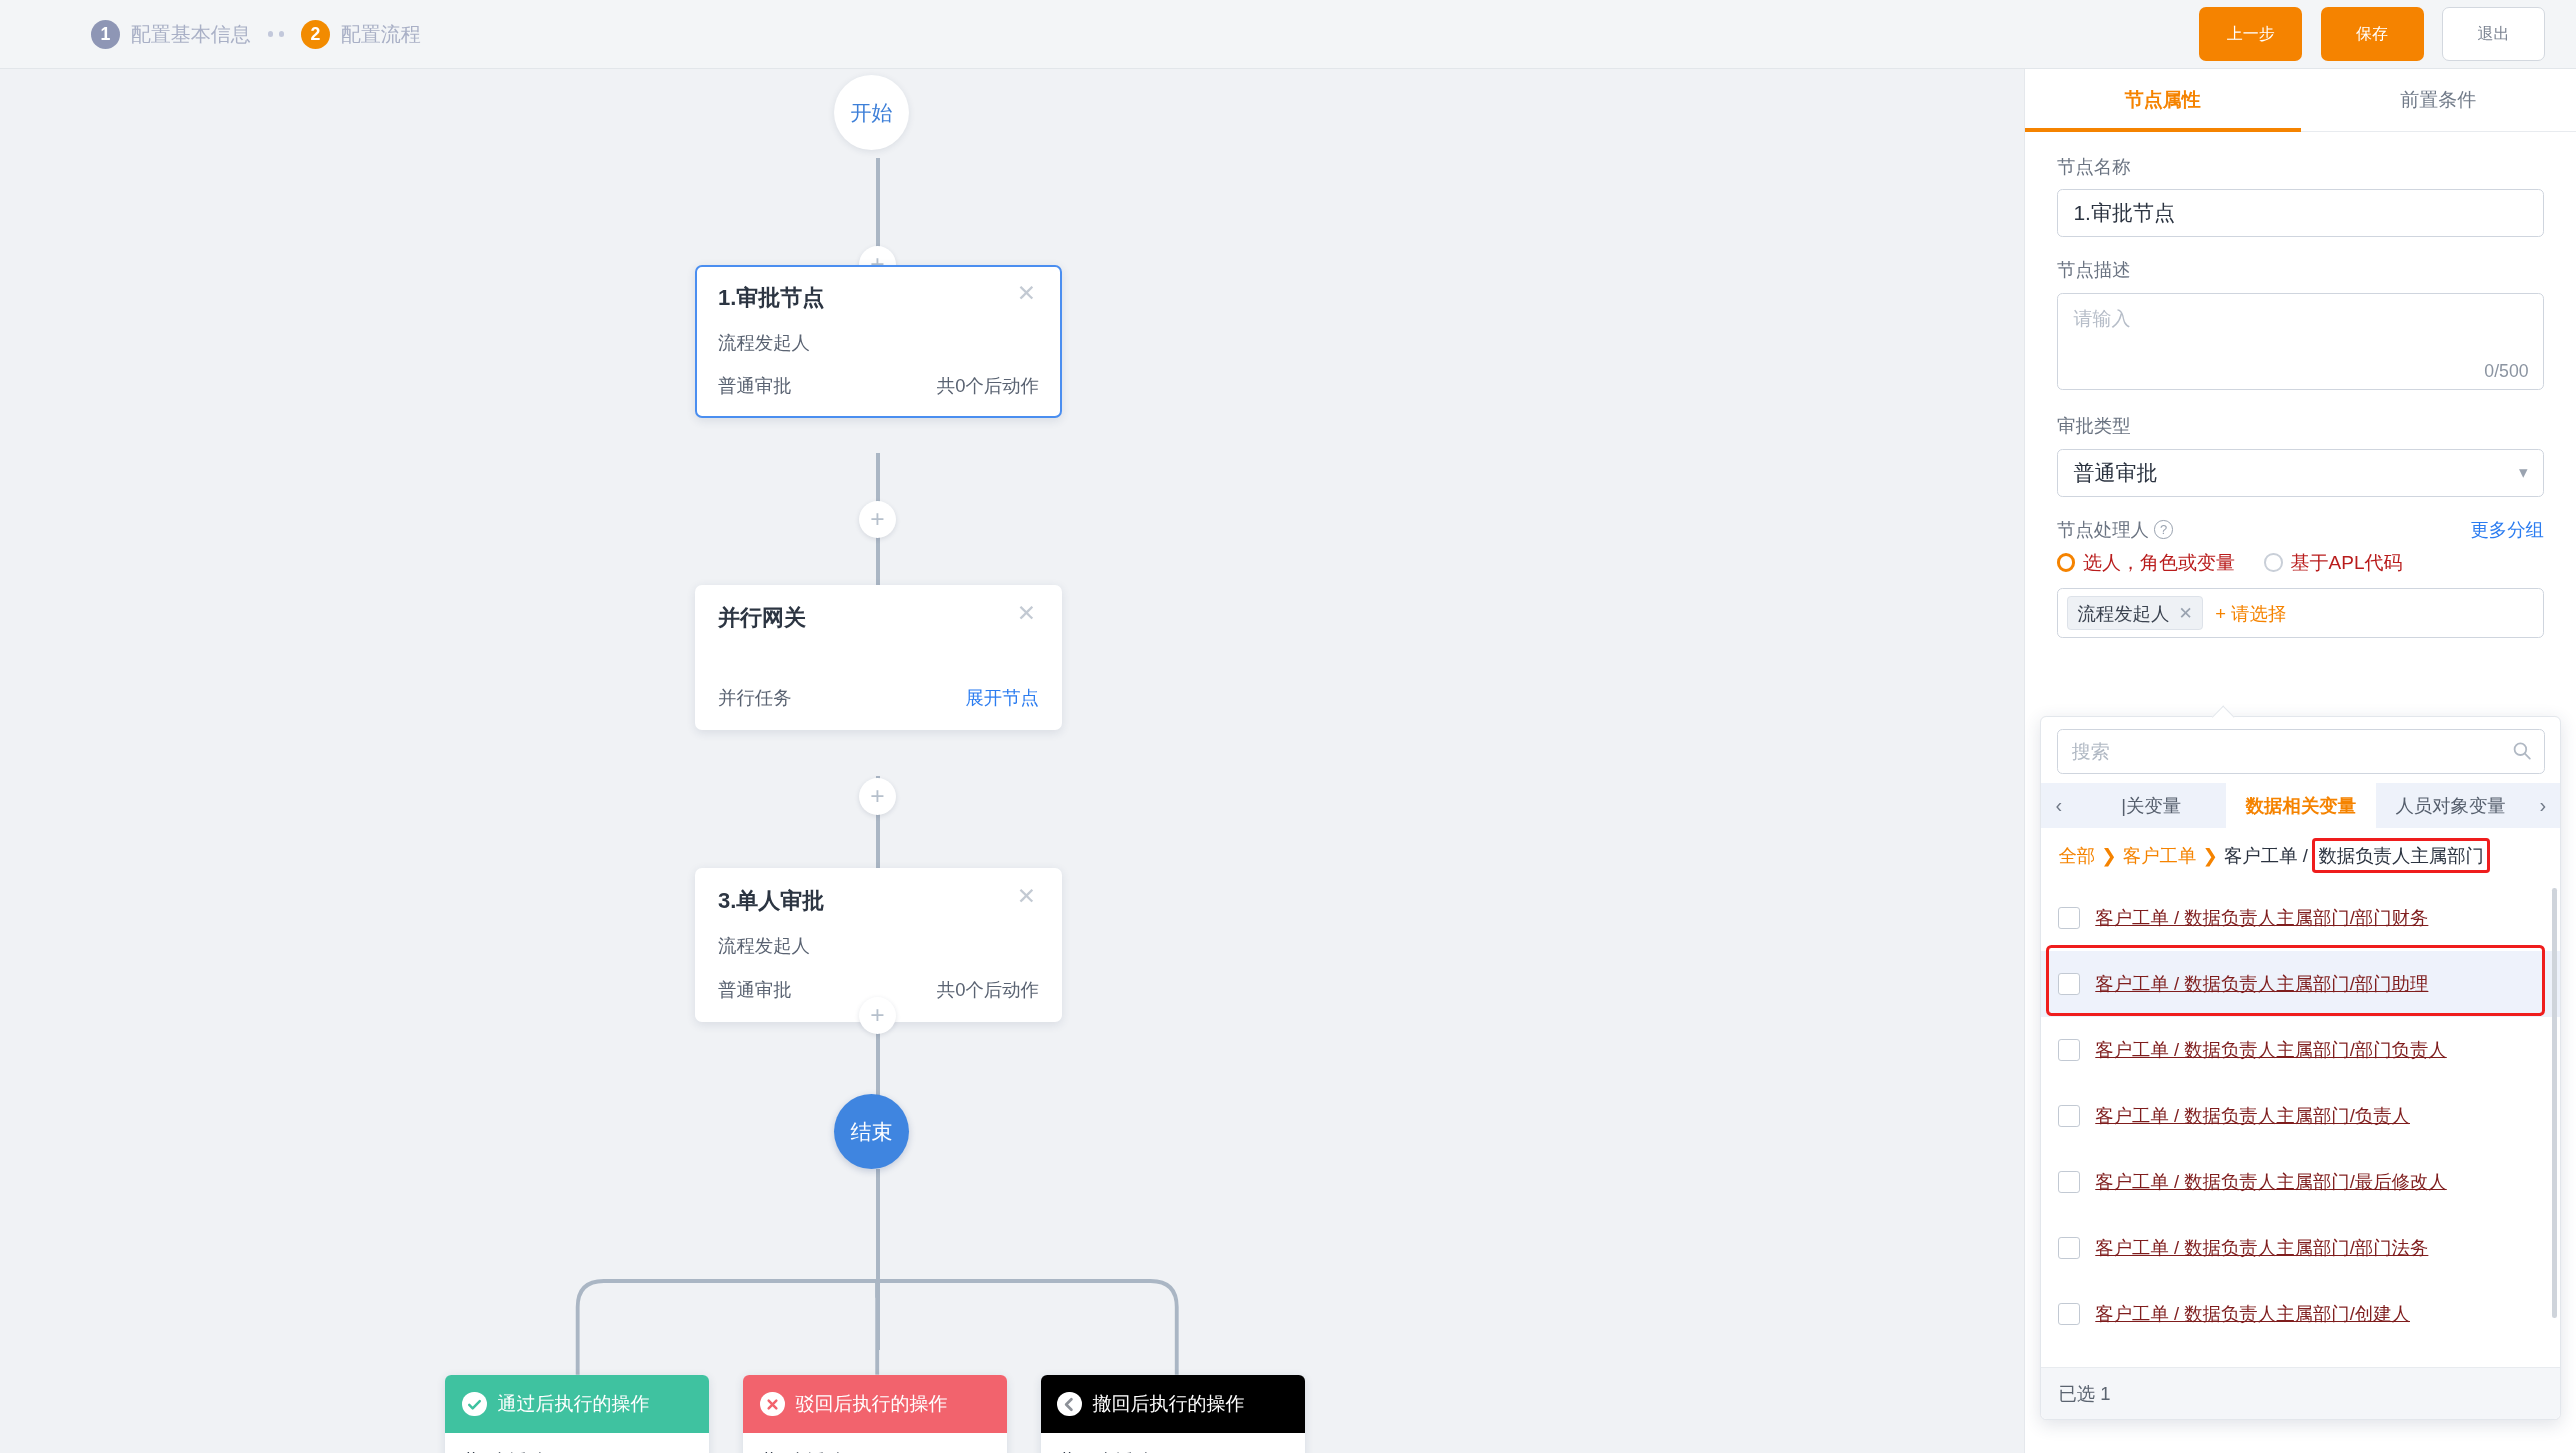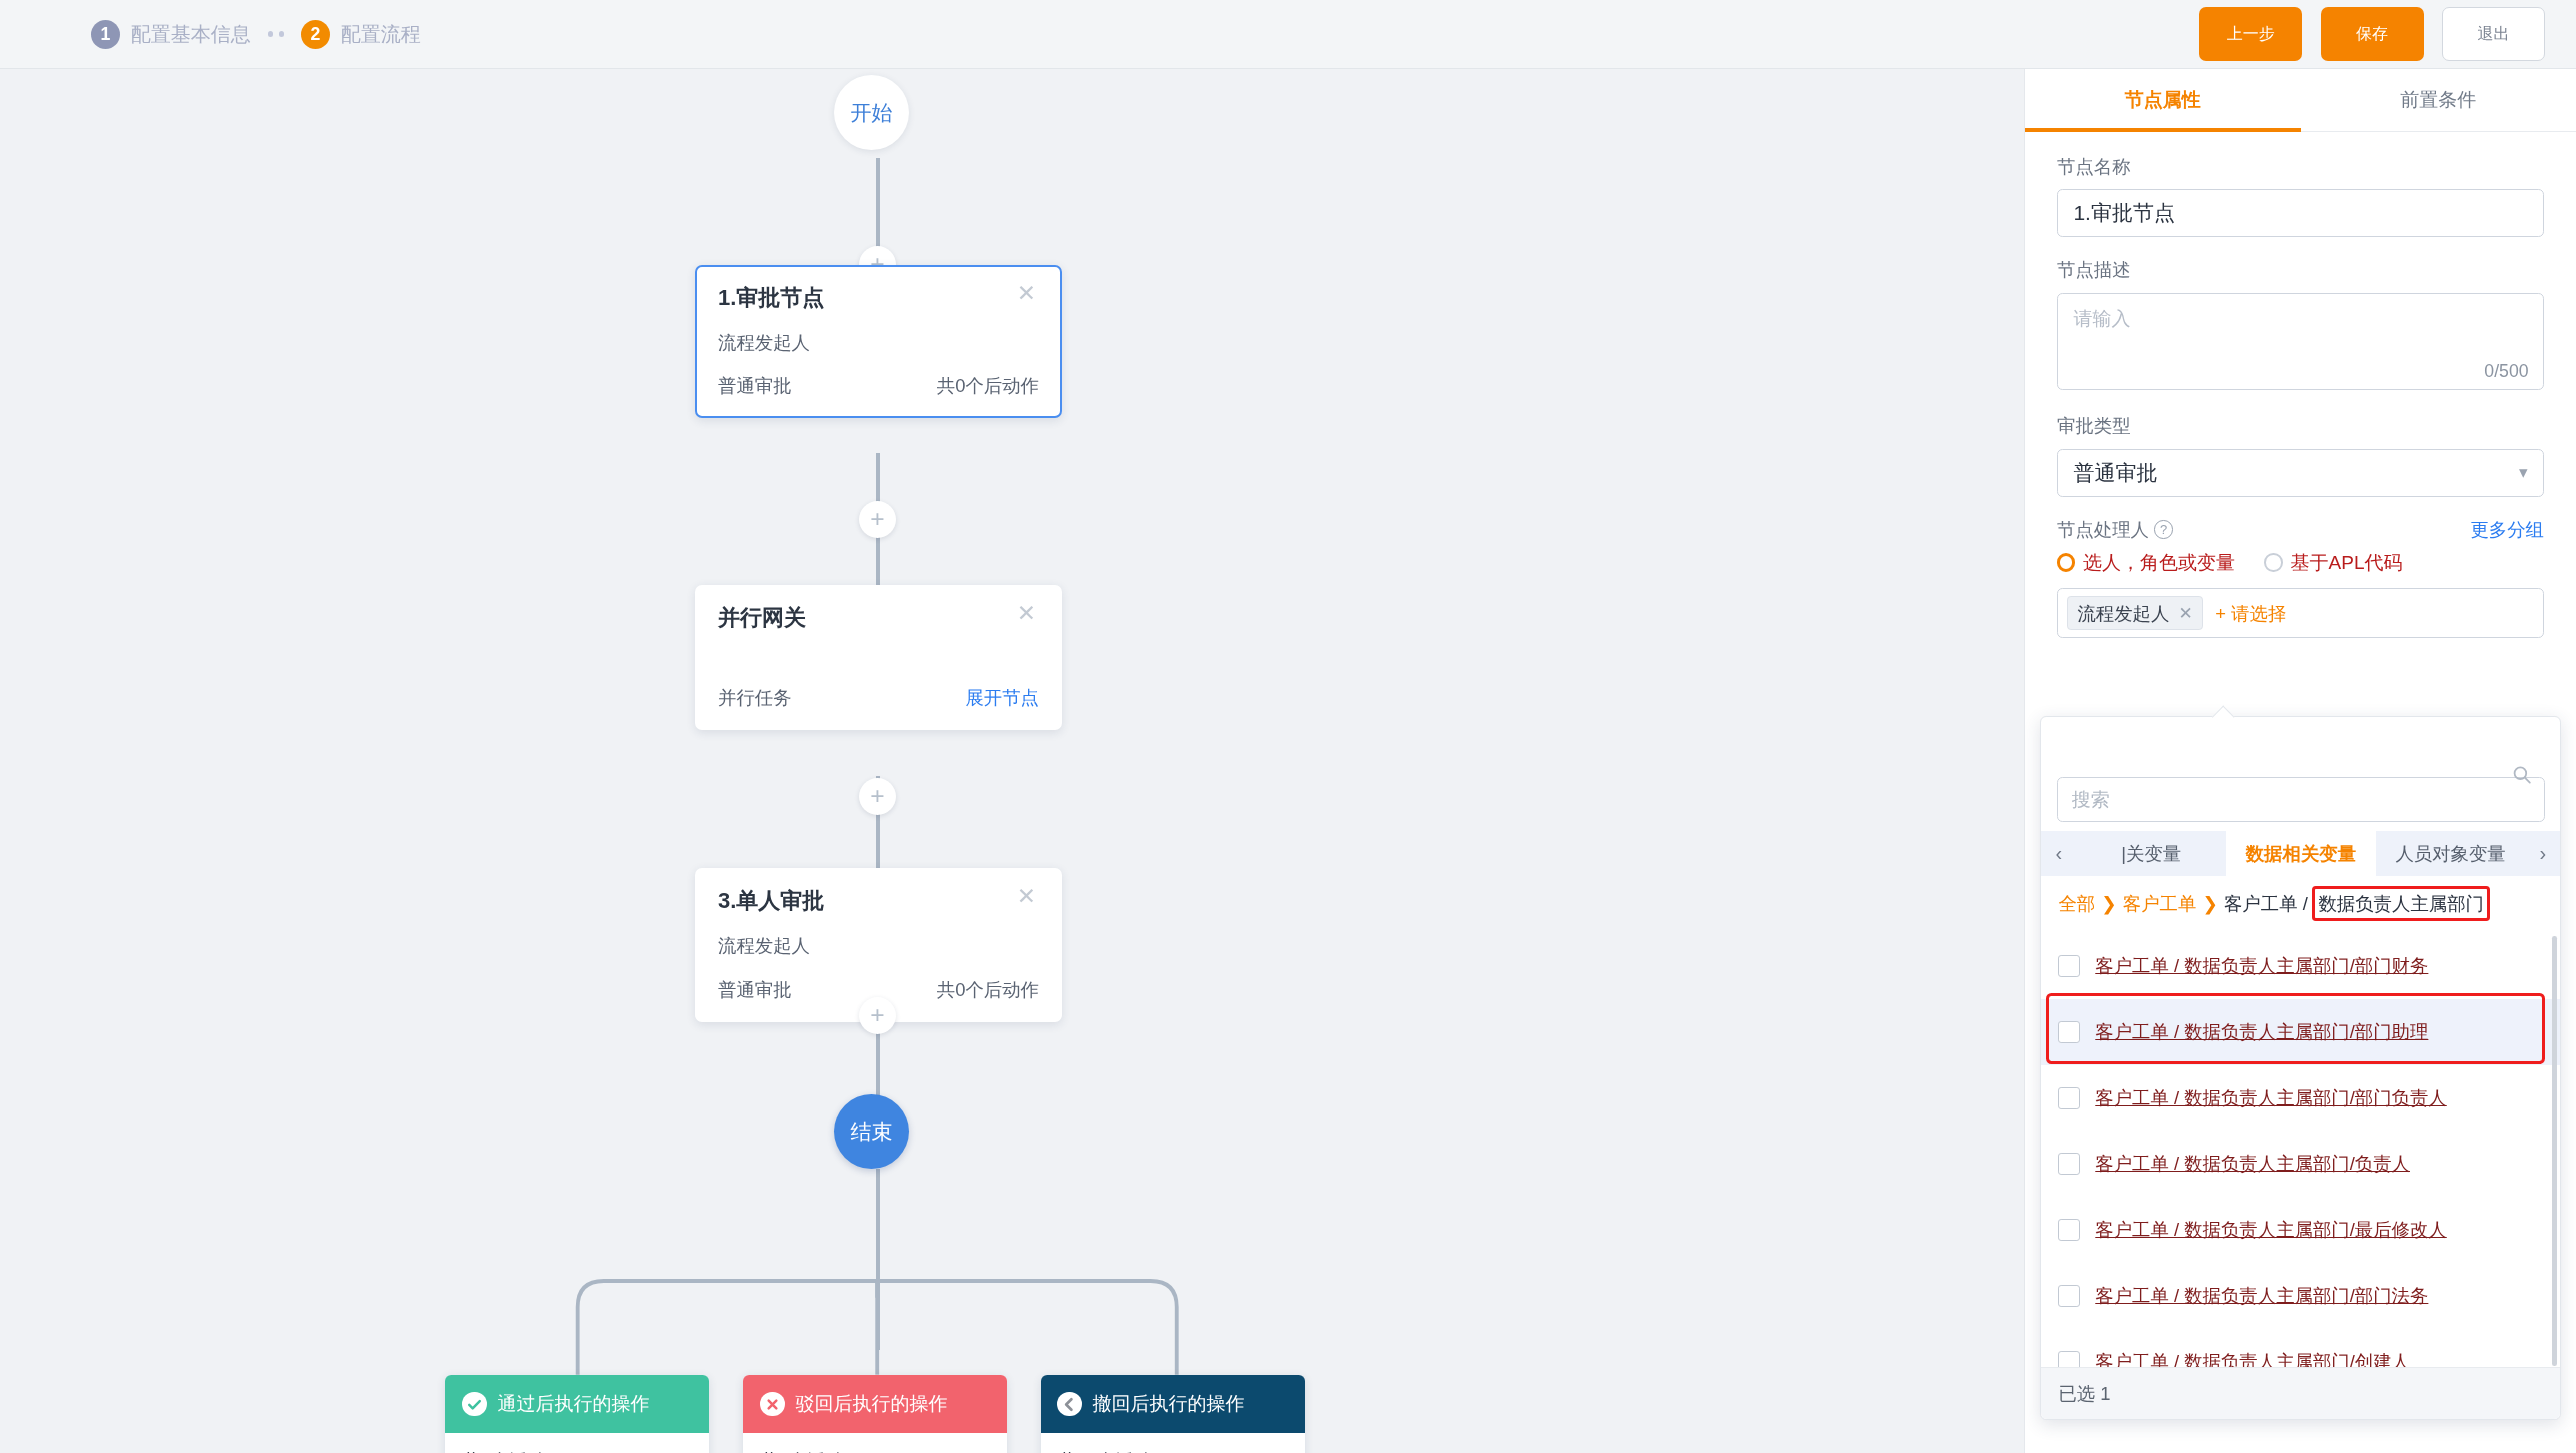--- a/index.html
+++ b/index.html
@@ -108,21 +108,21 @@
     background: #fff; box-shadow: 0 2.3px 9.2px rgba(35,55,90,.12);
     overflow: hidden;
   }
   .act-head { height: 58px; display: flex; align-items: center; padding: 0 17px; gap: 10.8px; }
   .act-head span.lbl { color: #fff; font-size: 19px; white-space: nowrap; }
   .act-ico { width: 24.6px; height: 24.6px; border-radius: 50%; background: #fff; display: flex; align-items: center; justify-content: center; flex: 0 0 auto; }
   .act-ico svg { display: block; }
   .act-body { height: 55px; display: flex; align-items: center; padding: 0 17px; font-size: 18.4px; color: #39424f; }
   .g-green { background: #3fc2a0; }
   .g-red { background: #f2636d; }
-  .g-gray { background: #0c4a6e; padding-left: 16px; }
+  .g-gray { background: #000000; padding-left: 16px; }
 
   
   .panel {
     position: absolute; top: 69px; right: 0;
     width: 552px; height: 1384px;
     background: #fff;
     border-left: 0.8px solid #e5e8ec;
   }
   .panel-tabs { display: flex; height: 63px; border-bottom: 0.8px solid #e8ebef; }
   .ptab {
@@ -195,21 +195,20 @@
     width: 15.4px; height: 15.4px; background:#fff;
     border-left:0.8px solid #e3e7ec; border-top:0.8px solid #e3e7ec;
     transform: rotate(45deg);
   }
   .dd-search { padding: 12.3px 15.4px 9.2px 15.4px; }
   .search-wrap { position: relative; }
   .search-input {
     width: 100%; height: 45px; border: 0.8px solid #cfd5de; border-radius: 5.4px;
     padding: 0 41px 0 14px; font-size: 19px; color: #2b3340;
     font-family: "Liberation Sans", sans-serif;
-    margin-top: 48px;
   }
   .search-input::placeholder { color: #b0b8c3; }
   .search-ico { position: absolute; right: 12.3px; top: 50%; transform: translateY(-50%); color: #b0b8c3; }
 
   .dd-tabs { display: flex; align-items: center; background: #eef2fa; height: 45px; }
   .dd-arrow { width: 35px; display: flex; align-items: center; justify-content: center; color: #6f7886; font-size: 20px; cursor: pointer; flex: 0 0 auto; }
   .dd-tab { flex: 1; height: 45px; display: flex; align-items: center; justify-content: center; font-size: 18.4px; color: #555e6c; cursor: pointer; white-space: nowrap; overflow: hidden; }
   .dd-tab.active { background: #fff; color: #f58300; font-weight: bold; }
 
   .dd-crumb { display: flex; align-items: center; padding: 10px 17px 8.4px 17px; font-size: 18.4px; color: #2b3340; gap: 6.1px; flex-wrap: nowrap; }

